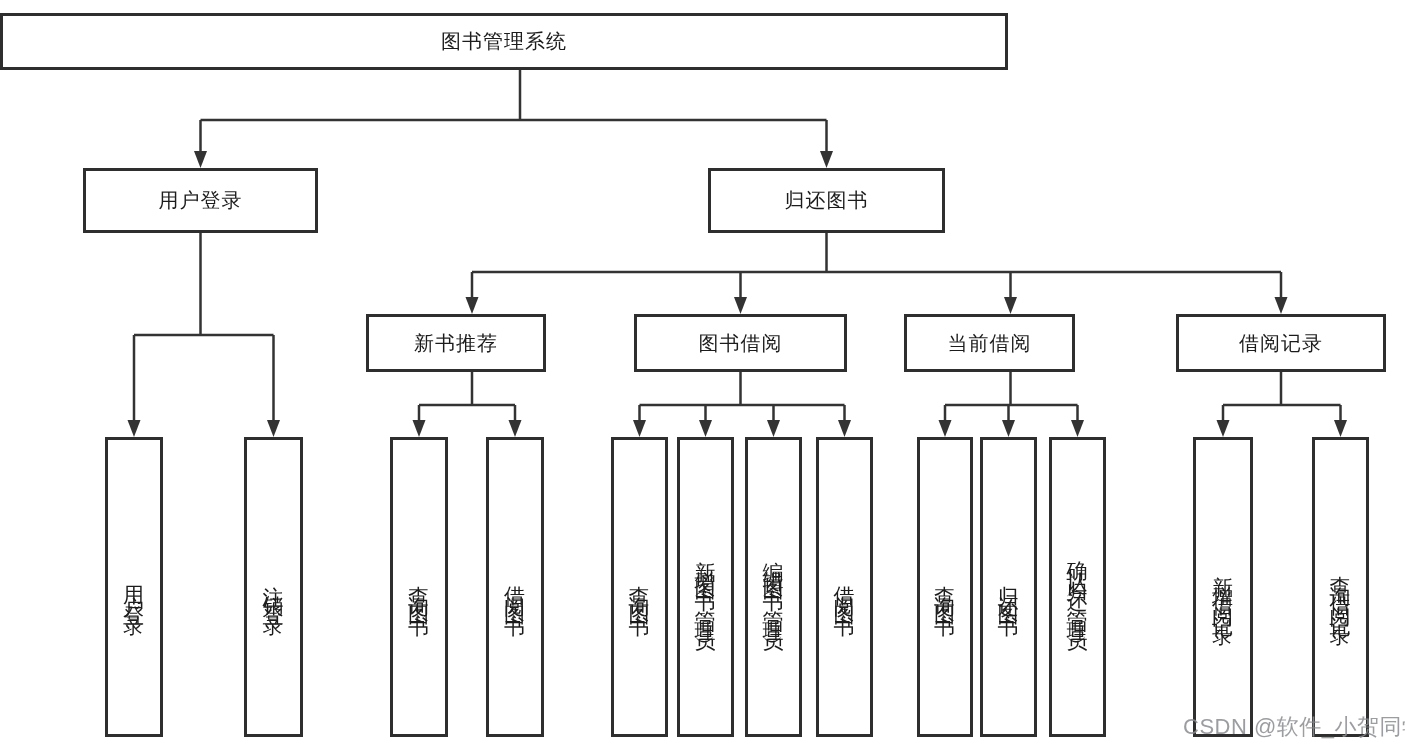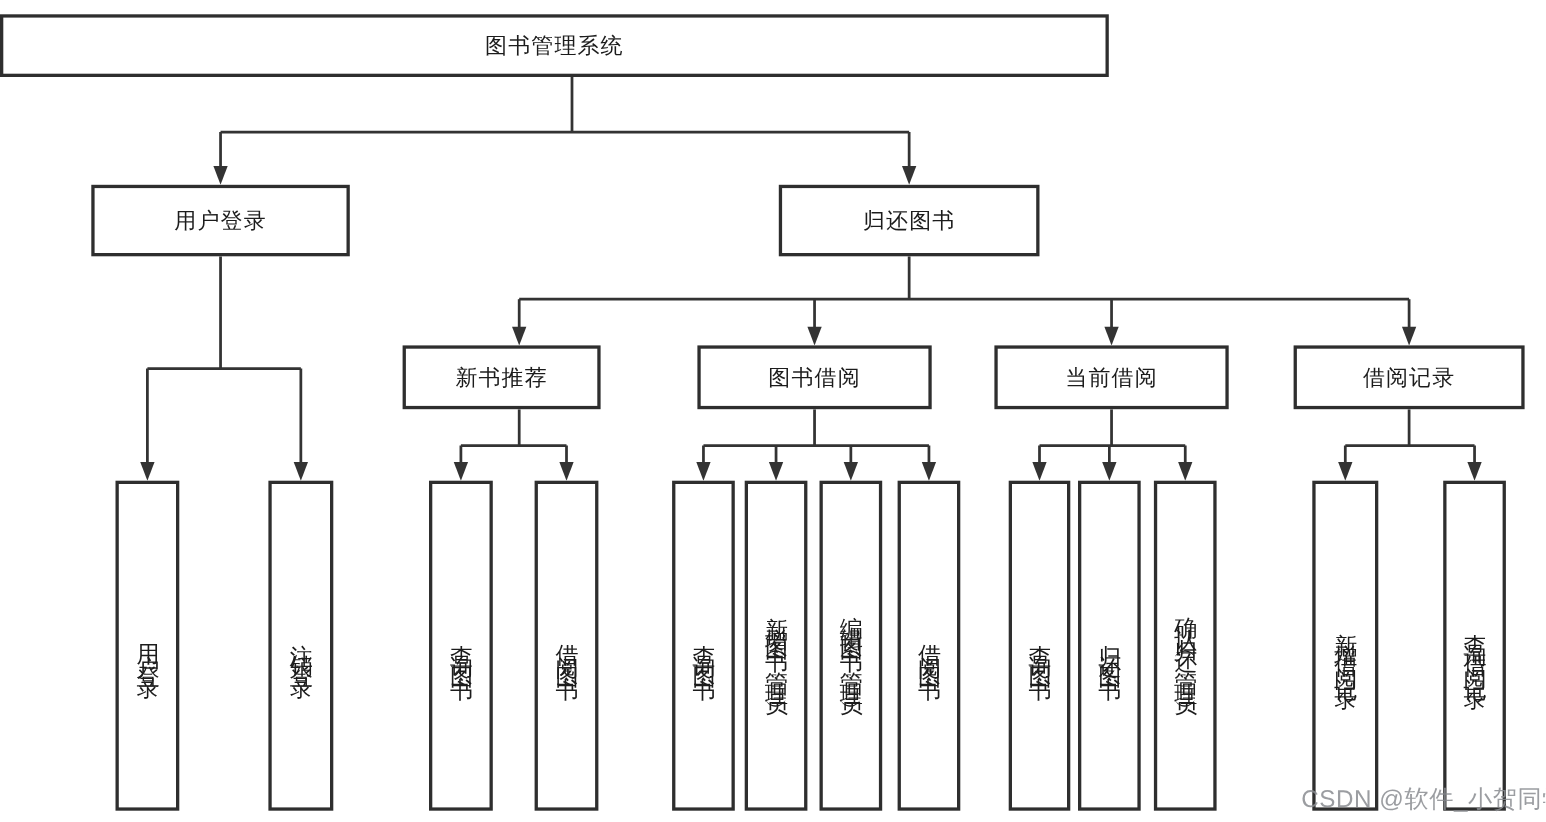--- a/index.html
+++ b/index.html
@@ -127,21 +127,21 @@
     </g>
   </svg>
 
   <div class="box root h-label">图书管理系统</div>
 
   <div class="box lvl2 h-label" style="left:83px;width:235px;">用户登录</div>
   <div class="box lvl2 h-label" style="left:708px;width:237px;">归还图书</div>
 
   <div class="box lvl3 h-label" style="left:366px;width:180px;">新书推荐</div>
   <div class="box lvl3 h-label" style="left:634px;width:213px;">图书借阅</div>
-  <div class="box lvl3 h-label" style="left:904px;width:213px;">当前借阅</div>
+  <div class="box lvl3 h-label" style="left:904px;width:171px;">当前借阅</div>
   <div class="box lvl3 h-label" style="left:1176px;width:210px;">借阅记录</div>
 
   <div class="box leaf v-label" style="left:105px;width:58px;">用户登录</div>
   <div class="box leaf v-label" style="left:244px;width:59px;">注销登录</div>
 
   <div class="box leaf v-label" style="left:390px;width:58px;">查询图书</div>
   <div class="box leaf v-label" style="left:486px;width:58px;">借阅图书</div>
 
   <div class="box leaf v-label" style="left:611px;width:57px;">查询图书</div>
   <div class="box leaf v-label" style="left:677px;width:57px;">新增图书（管理员）</div>

